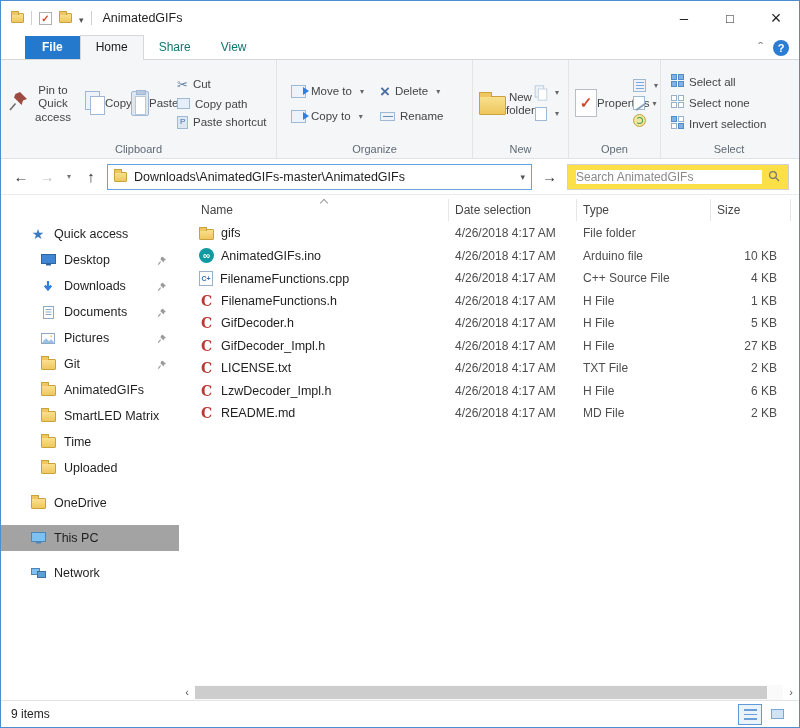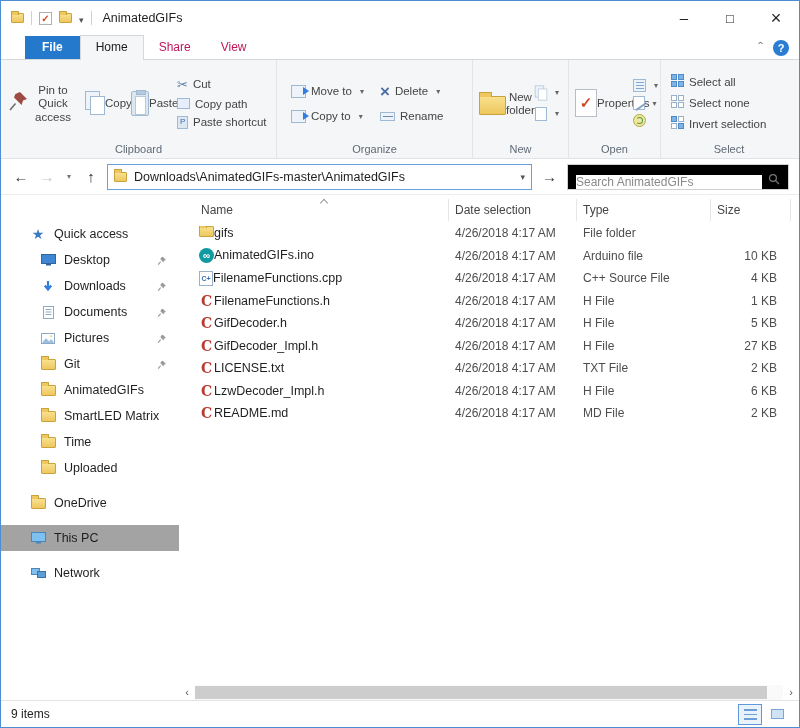--- a/index.html
+++ b/index.html
@@ -23,21 +23,21 @@
   .fold.sm { width:13px; height:10px; }
   .fold.big { width:27px; height:19px; margin-top:4px; }
   .fold.big::before { width:11px; height:4px; top:-5px; }
   .checkbox-sm { width:13px; height:13px; border:1px solid #b0b0b0; background:#fff; display:flex; align-items:center; justify-content:center; }
   .checkbox-sm::before { content:"✓"; color:#d24726; font-size:10px; font-weight:bold; }
   .qchev::before { content:"▾"; font-size:9px; color:#555; }
 
   
   .tabrow { height:24px; display:flex; align-items:flex-end; padding-left:24px; flex:0 0 auto; position:relative; background:#fff; }
   .tab-file { background:#2579cd; color:#fff; font-weight:bold; font-size:12px; padding:4px 17px 5px; }
-  .tab { font-size:12px; color:#be185d; padding:4px 15px 5px; position:relative; }
+  .tab { font-size:12px; color:#0f766e; padding:4px 15px 5px; position:relative; }
   .tab.active { background:#f5f6f7; border:1px solid #d8d8d8; border-bottom:none; margin-bottom:-1px; padding-bottom:6px; color:#1a1a1a; }
   .tab-right { margin-left:auto; display:flex; align-items:center; gap:10px; padding-right:10px; padding-bottom:2px; }
   .ribbon-collapse::before { content:"ˆ"; font-size:14px; color:#777; }
   .help-circle { width:16px; height:16px; border-radius:50%; background:#2b7cd3; color:#fff; font-size:11px; font-weight:bold; display:flex; align-items:center; justify-content:center; }
   .help-circle::before { content:"?"; }
 
   
   .ribbon { height:100px; background:#f5f6f7; border-top:1px solid #d8d8d8; border-bottom:1px solid #dfe3e8; display:flex; flex:0 0 auto; }
   .rgroup { display:flex; flex-direction:column; border-right:1px solid #e4e4e4; }
   .rcontent { flex:1; display:flex; align-items:stretch; padding:3px 2px 0; }
@@ -76,42 +76,42 @@
 
   
   .navrow { height:36px; display:flex; align-items:center; padding:0 10px; gap:6px; border-bottom:1px solid #ececec; flex:0 0 auto; background:#fff; }
   .nav-a { width:20px; text-align:center; font-size:15px; color:#333; }
   .nav-a.disabled { color:#c5c5c5; }
   .nav-chev { font-size:8px; color:#777; width:12px; text-align:center; }
   .addressbox { flex:1; height:26px; border:1px solid #65a2e0; display:flex; align-items:center; padding:0 6px; gap:7px; font-size:12.5px; color:#1f1f1f; background:#fff; }
   .addr-spacer { flex:1; }
   .addr-chev { font-size:9px; color:#555; }
   .gobtn { font-size:15px; color:#333; padding:0 4px; }
-  .searchbox { width:222px; height:26px; border:1px solid #d0d0d0; display:flex; align-items:flex-end; padding:0 8px; gap:6px; background:#000000; }
+  .searchbox { width:222px; height:26px; border:1px solid #d0d0d0; display:flex; align-items:center; padding:0 8px; gap:6px; background:#fde047; }
   .searchbox input { flex:1; border:none; outline:none; font-size:12px; color:#444; font-family:"Liberation Sans", sans-serif; }
   .searchbox input::placeholder { color:#8a8a8a; }
 
   
   .main { flex:1; display:flex; min-height:0; }
   .sidebar { width:178px; flex:0 0 auto; padding-top:26px; }
   .side-item { height:26px; display:flex; align-items:center; font-size:12.5px; color:#1f1f1f; padding-left:28px; position:relative; }
   .side-item.lvl2 { padding-left:38px; }
   .side-item.selected { background:#a3a3a3; }
   .sicon { width:18px; margin-right:7px; display:flex; justify-content:center; align-items:center; }
   .pin { position:absolute; right:12px; top:8px; }
   .sgap { height:9px; }
   .star-i::before { content:"★"; color:#3b7bc4; font-size:14px; }
 
   
   .filepane { flex:1; display:flex; flex-direction:column; padding-top:3px; min-width:0; position:relative; }
   .fheader { display:grid; grid-template-columns:250px 128px 134px 80px; height:24px; align-items:center; font-size:12px; color:#454545; padding-left:20px; position:relative; }
   .hc { border-right:1px solid #e6e6e6; padding:0 6px; height:22px; display:flex; align-items:center; }
   .sortcaret { position:absolute; top:2px; left:142px; width:6px; height:6px; border-left:1.2px solid #9a9a9a; border-top:1.2px solid #9a9a9a; transform:rotate(45deg); }
   .frow { display:grid; grid-template-columns:250px 128px 134px 80px; height:22.5px; align-items:center; padding-left:20px; }
-  .fname { display:flex; align-items:flex-start; font-size:12.5px; color:#1f1f1f; overflow:hidden; white-space:nowrap; }
+  .fname { display:flex; align-items:flex-end; gap:7px; font-size:12.5px; color:#1f1f1f; overflow:hidden; white-space:nowrap; }
   .fdate, .ftype { font-size:12px; color:#4d4d4d; padding-left:6px; }
   .fsize { font-size:12px; color:#4d4d4d; text-align:right; padding-right:14px; }
   .ard { width:15px; height:15px; border-radius:50%; background:#0e9aa0; color:#fff; display:flex; align-items:center; justify-content:center; flex:0 0 auto; }
   .ard::before { content:"∞"; font-size:10px; font-weight:bold; }
   .cppdoc { width:14px; height:15px; background:#fff; border:1px solid #9ab0c9; color:#3b6fb5; display:flex; align-items:center; justify-content:center; font-weight:bold; flex:0 0 auto; }
   .cppdoc::before { content:"C+"; font-size:7px; }
   .redc { width:15px; display:flex; justify-content:center; flex:0 0 auto; }
   .redc::before { content:"C"; color:#b93a32; font-weight:bold; font-size:14px; font-family:"DejaVu Serif", serif; line-height:1; }
 
   .hscroll { margin-top:auto; height:15px; display:flex; align-items:center; flex:0 0 auto; }

